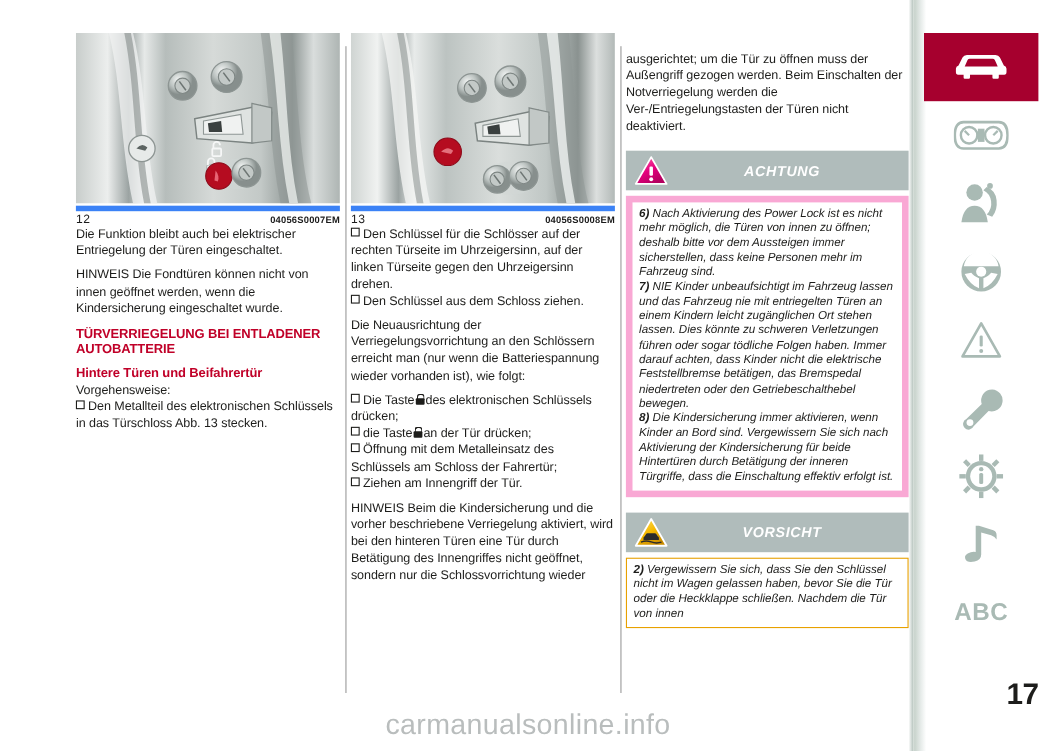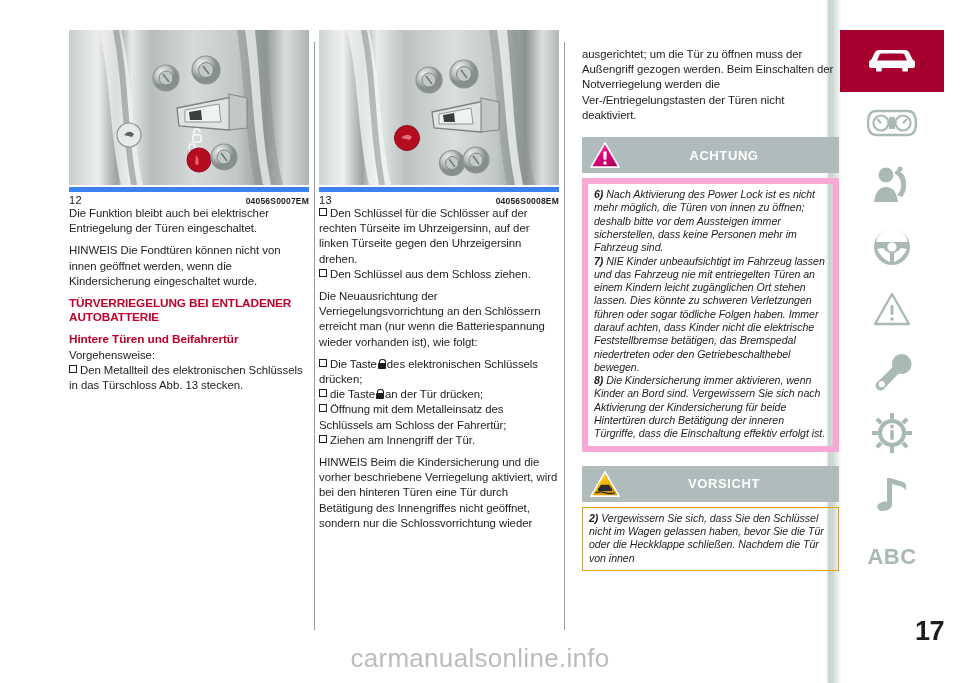--- a/index.html
+++ b/index.html
@@ -21,21 +21,21 @@
     position:absolute;left:826px;top:0;width:4px;height:683px;
     background:linear-gradient(to right,#ffffff,#b9c6c0);
   }
 
   
   .content{position:absolute;left:60px;top:30px;width:766px;height:600px;}
 
   .col{position:absolute;top:0;}
   .col1{left:9px;width:240px;}
   .col2{left:259px;width:240px;}
-  .col3{left:522px;width:257px;}
+  .col3{left:509px;width:257px;}
 
   .vdiv{position:absolute;top:12px;width:1px;height:588px;background:#9a9a9a;}
   .vdiv-a{left:254px;}
   .vdiv-b{left:504px;}
 
   
   .figure{width:240px;}
   .fig-img{
     width:240px;height:155px;display:block;border:0;
   }
@@ -80,21 +80,21 @@
   }
 
   
   .warn-head{
     display:flex;align-items:center;
     background:#b0bcbb;height:36px;margin-top:14px;margin-bottom:5px;
     position:relative;
   }
   .warn-head .tri{margin-left:7px;width:32px;height:28px;flex:0 0 32px;}
   .warn-head .wtitle{
-    flex:1;text-align:center;color:#ffffff;font-weight:700;
+    flex:1;text-align:center;color:#ffffff;font-style:italic;font-weight:700;
     font-size:13px;letter-spacing:.6px;padding-right:12px;
   }
   .warn-box{
     border:6px solid #f9a8d4;padding:4px 6px 5px 6px;
   }
   .warn-box.caution{border:1px solid #e8a100;}
   .warn-box p{
     margin:0;font-size:10.6px;line-height:13.3px;font-style:italic;color:#1d1d1b;
     letter-spacing:-0.05px;
   }

